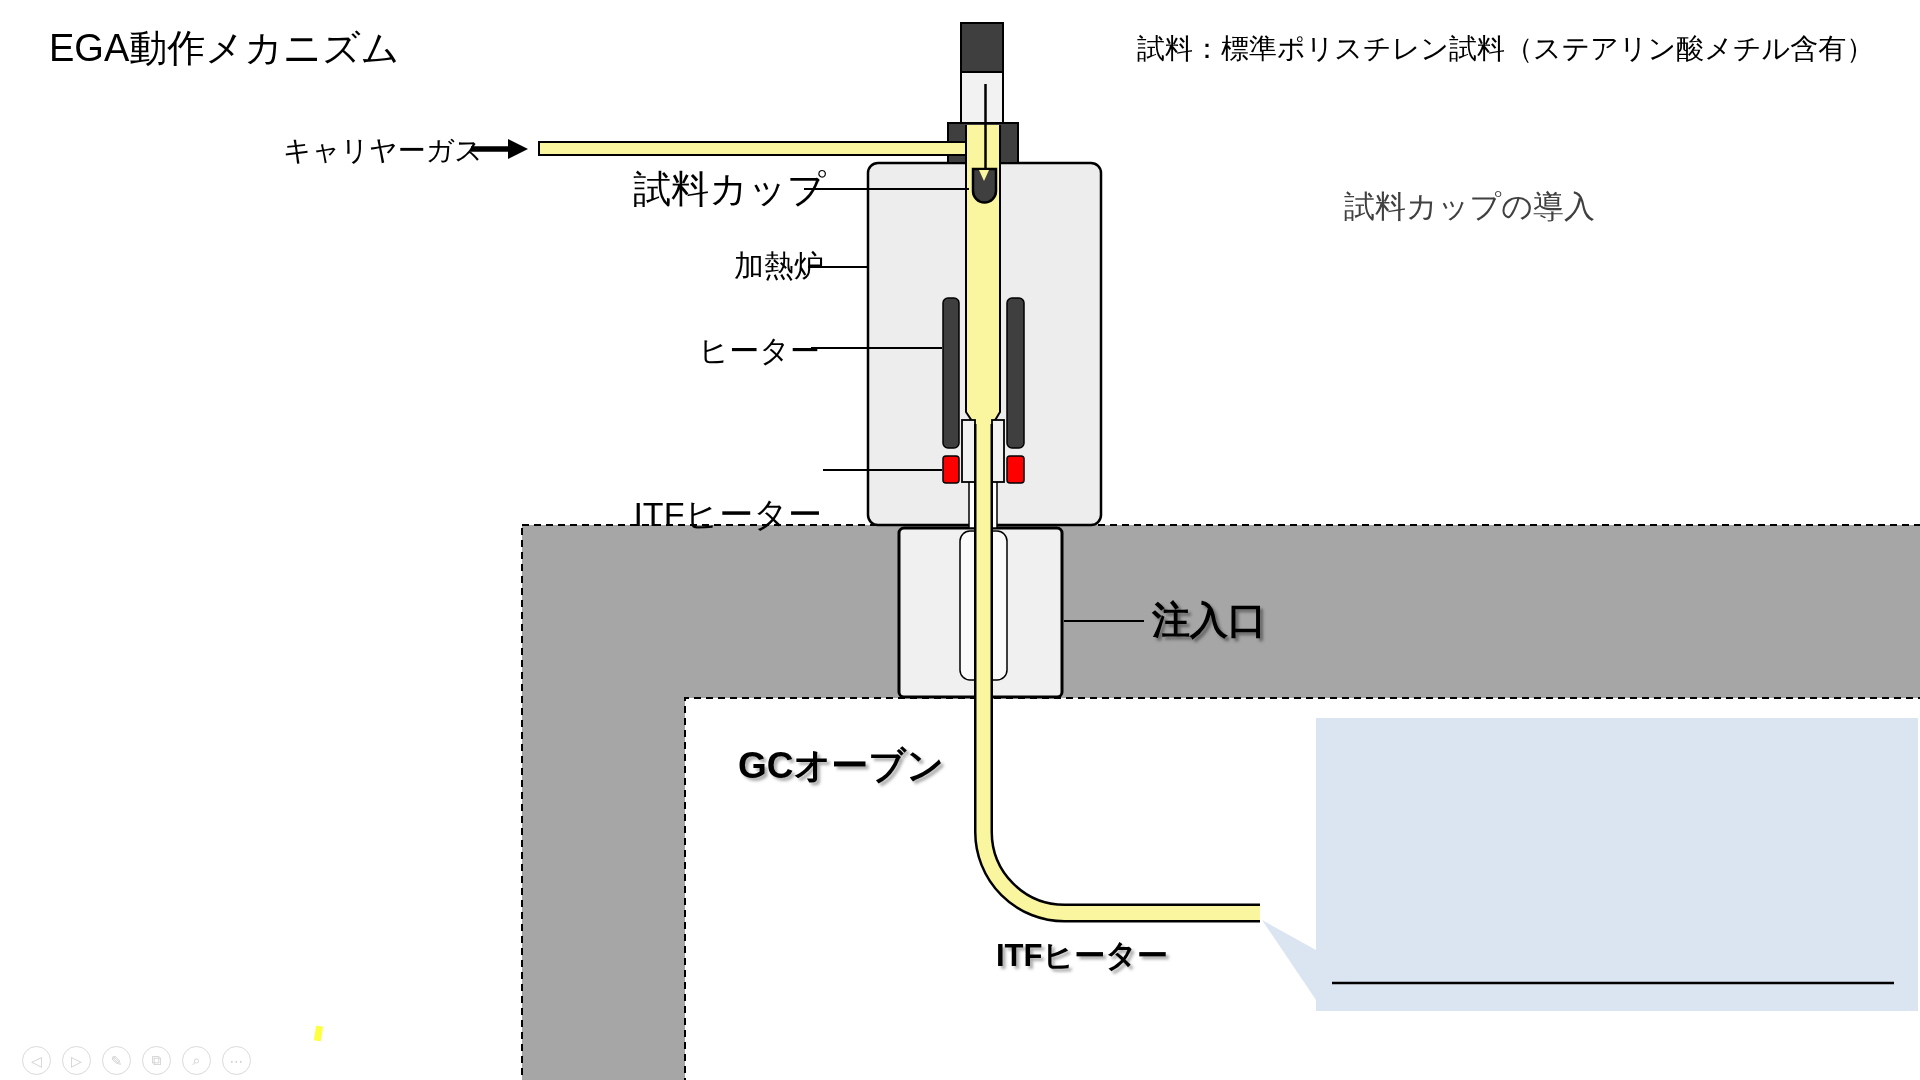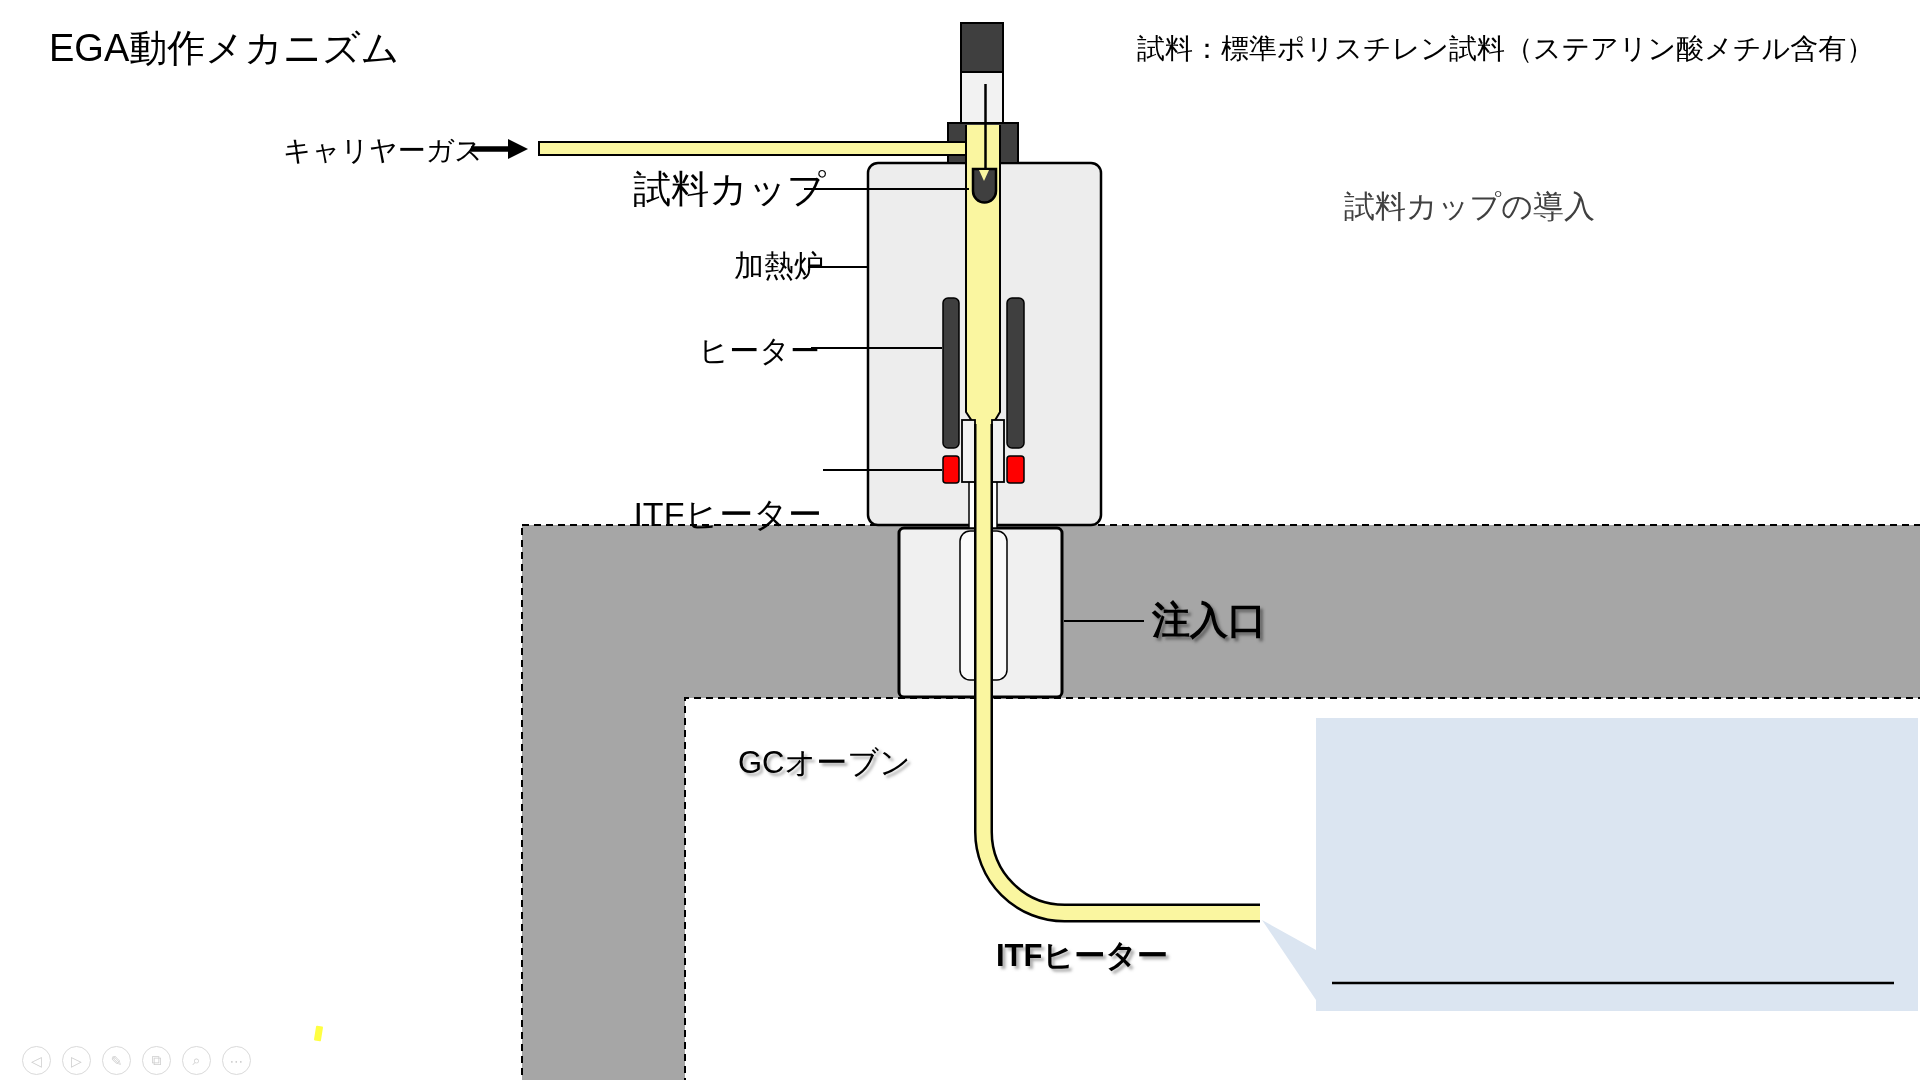--- a/index.html
+++ b/index.html
@@ -10,21 +10,21 @@
   .label{position:absolute;color:#000;white-space:nowrap;line-height:1.1;}
   .title{left:33px;top:28px;font-size:38px;font-weight:500;letter-spacing:0px;}
   .note{left:1121px;top:34px;font-size:28px;}
   .carrier{right:1485px;top:136px;font-size:28px;}
   .cup-l{right:1142px;top:169px;font-size:38px;}
   .furn-l{right:1144px;top:249px;font-size:30px;}
   .heat-l{right:1148px;top:334px;font-size:30px;}
   .itf-l{right:1146px;top:454px;font-size:34px;margin-top:42px;}
   .inj-l{left:1136px;top:600px;font-size:38px;font-weight:bold;
          text-shadow:3px 3px 3px rgba(60,60,60,0.6);}
-  .gc-l{left:722px;top:746px;font-size:31px;font-weight:normal;
+  .gc-l{left:722px;top:746px;font-size:37px;font-weight:bold;
         text-shadow:3px 3px 3px rgba(120,120,120,0.6);}
   .ega-l{left:980px;top:939px;font-size:31px;font-weight:bold;
          text-shadow:3px 3px 3px rgba(120,120,120,0.6);}
   .bluecap{left:1328px;top:190px;font-size:31px;color:#404040;}
   #controls{position:absolute;left:6px;top:1046px;display:flex;gap:11px;}
   .ctrl{width:27px;height:27px;border:1px solid #dadada;border-radius:50%;
         color:#cfcfcf;font-size:14px;display:flex;align-items:center;justify-content:center;
         background:rgba(255,255,255,0.4);cursor:pointer;user-select:none;}
   #penmark{position:absolute;left:299px;top:1026px;width:7px;height:15px;
            background:#ffff42;transform:rotate(9deg);border-radius:1px;}

